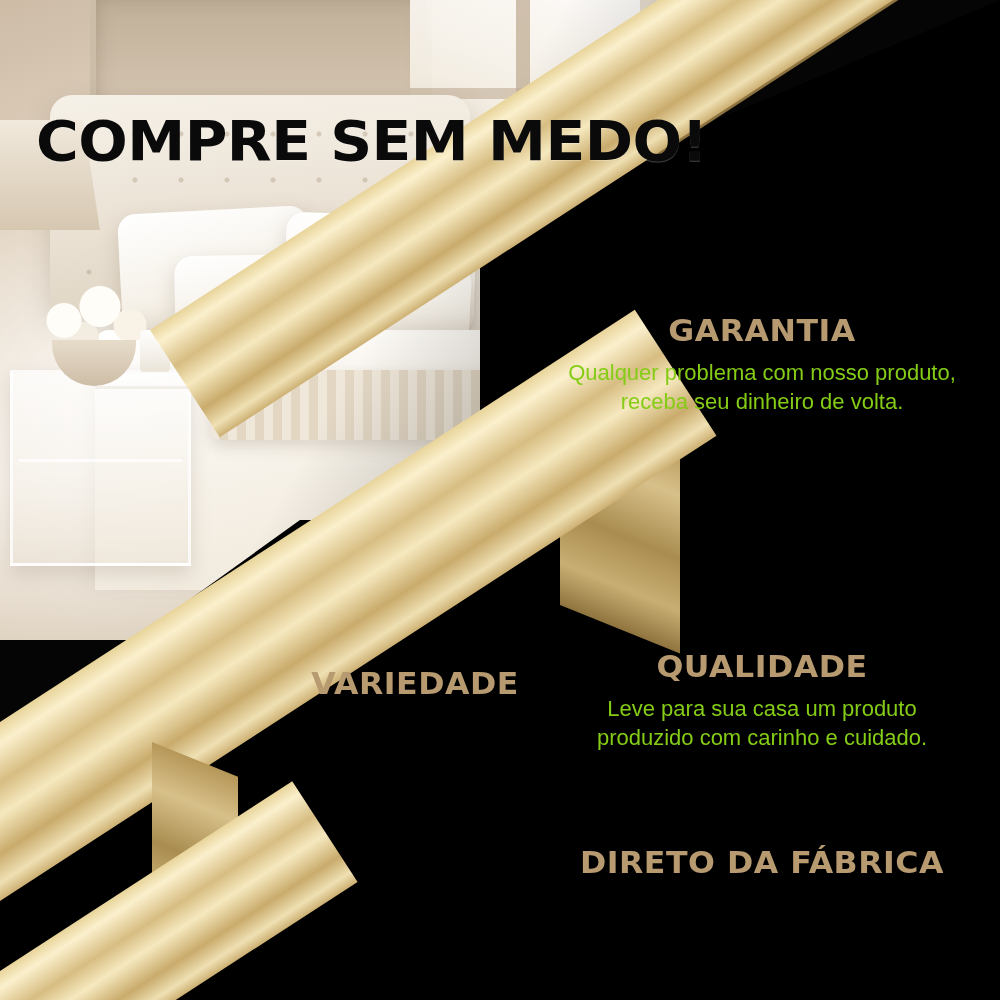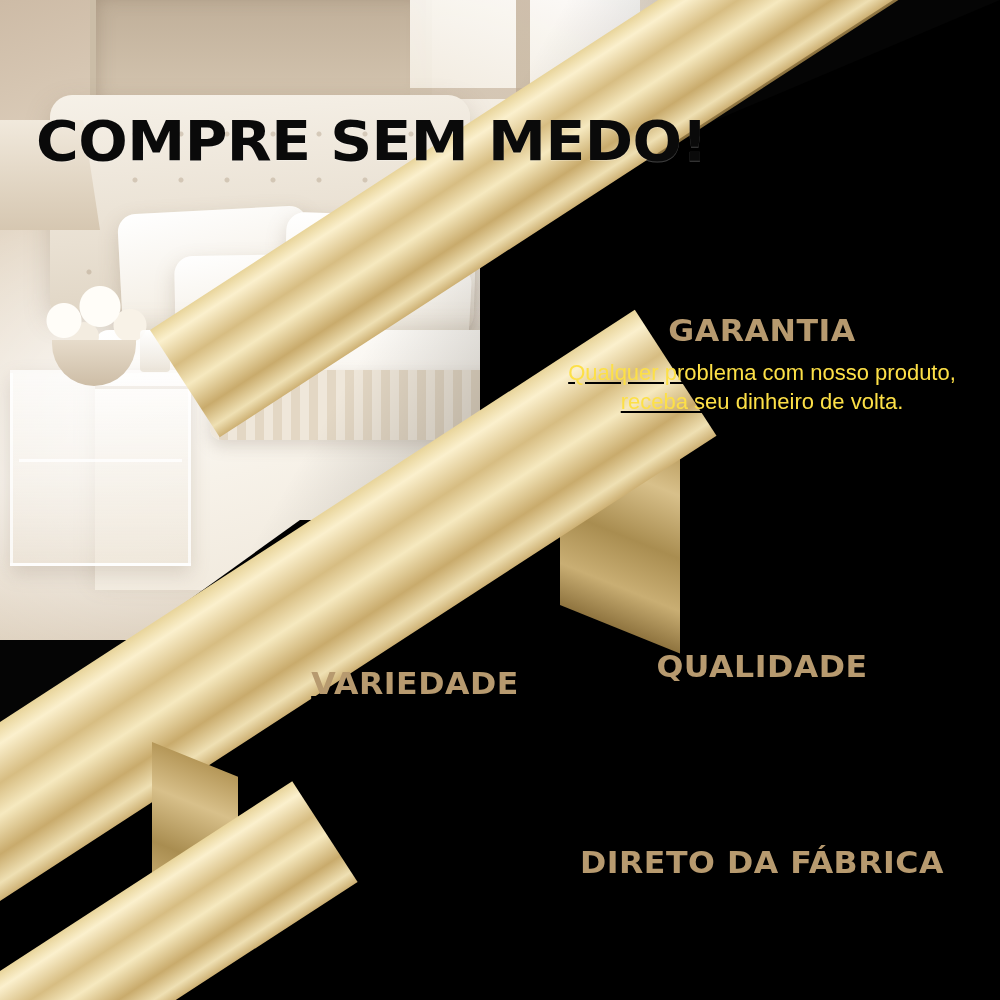--- a/index.html
+++ b/index.html
@@ -259,36 +259,36 @@
     font-weight: 700;
     font-size: 56px;
     letter-spacing: -0.5px;
     color: #0a0a0a;
     transform: scaleX(1.04);
     transform-origin: left center;
     text-shadow: 0 1px 0 rgba(255,255,255,.25);
   }
 
   
-  .feature { position: absolute; text-align: center; text-decoration: underline; }
+  .feature { position: absolute; text-align: center; }
   .feature h3 {
     margin: 0 0 10px 0;
     font-family: "DejaVu Sans", sans-serif;
     font-weight: 700;
     font-size: 31px;
     letter-spacing: .5px;
     color: #b79a6f;
     transform: scaleX(1.02);
   }
   .feature p {
     margin: 8px;
     font-family: "Liberation Sans", sans-serif;
     font-size: 22px;
     line-height: 1.33;
-    color: #fde047;
+    color: #84cc16;
     text-align: center;
   }
 
   #f-garantia   { right: 36px; top: 312px; width: 404px; }
   #f-facilidade { right: 36px; top: 480px; width: 404px; }
   #f-qualidade  { right: 36px; top: 648px; width: 404px; }
   #f-fabrica    { right: 36px; top: 844px; width: 404px; }
   #f-variedade  { left: 240px; top: 665px; width: 350px; }
   #f-idoneidade { left: 240px; top: 840px; width: 350px; }
 </style>
@@ -341,20 +341,21 @@
   <div class="headline">COMPRE SEM MEDO!</div>
 
   <div class="feature" id="f-garantia">
     <h3>GARANTIA</h3>
     <p>Qualquer problema com nosso produto, receba seu dinheiro de volta.</p>
   </div>
 
 
   <div class="feature" id="f-qualidade">
     <h3>QUALIDADE</h3>
+    <p>Leve para sua casa um produto produzido com carinho e cuidado.</p>
   </div>
 
   <div class="feature" id="f-fabrica">
     <h3>DIRETO DA FÁBRICA</h3>
   </div>
 
   <div class="feature" id="f-variedade">
     <h3>VARIEDADE</h3>
   </div>
 

